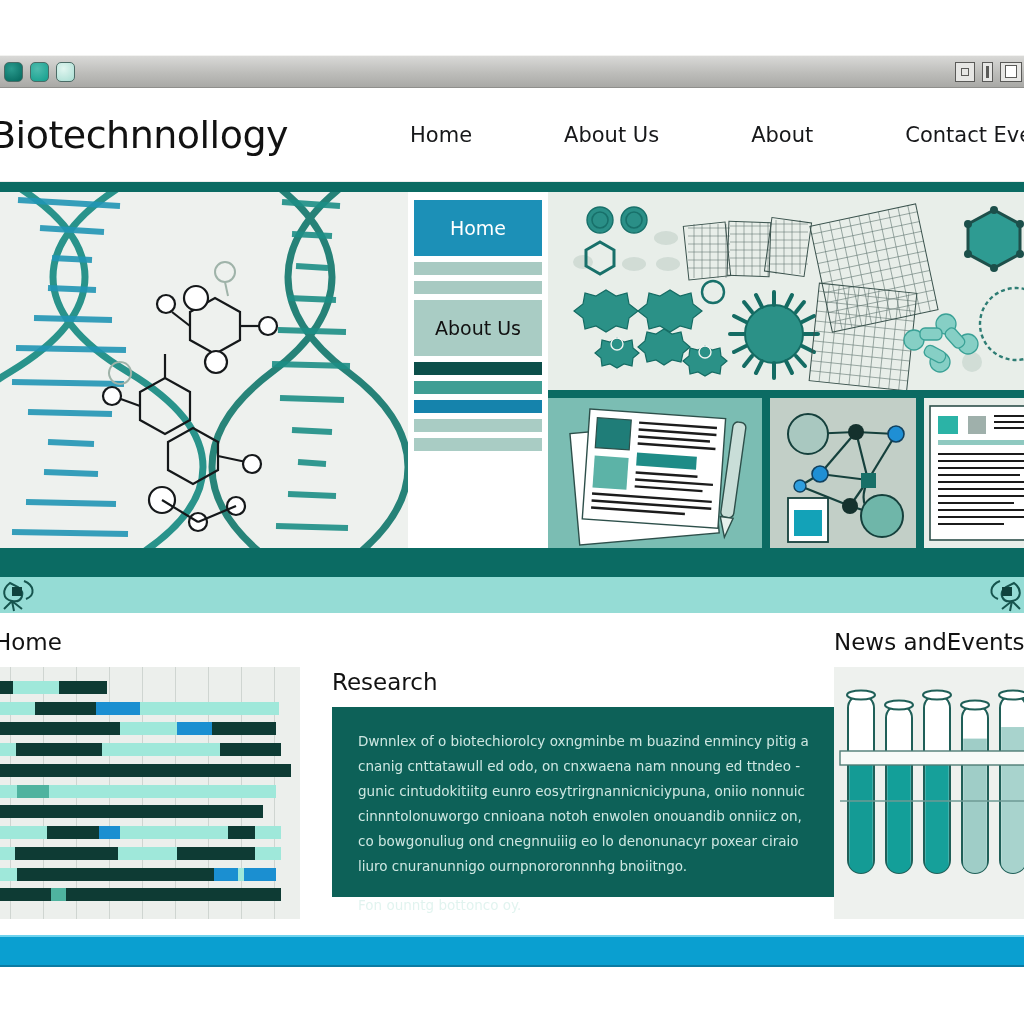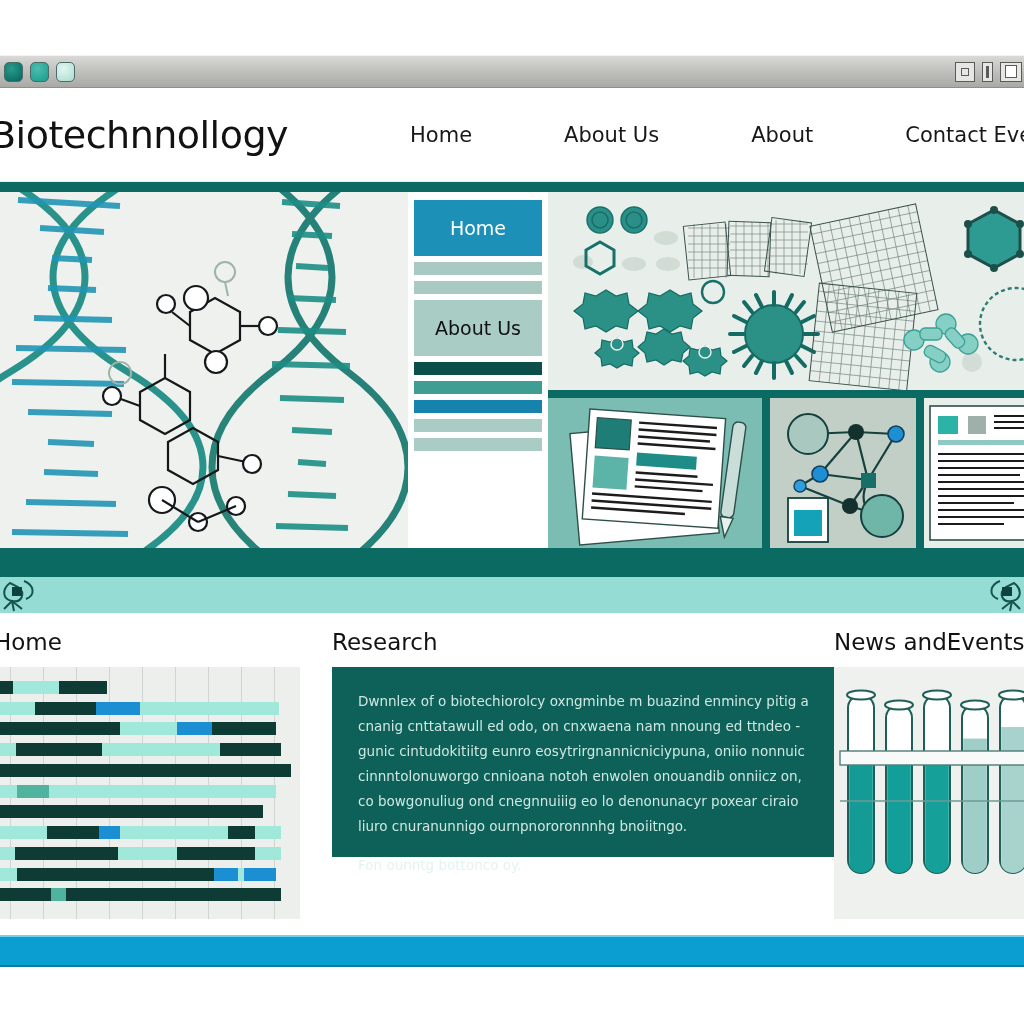--- a/index.html
+++ b/index.html
@@ -90,21 +90,21 @@
   
   .content { position: absolute; left: 0; top: 613px; width: 1024px; height: 322px;
              background: #ffffff; display: flex; }
   .col { position: relative; height: 322px; }
   .col-home { width: 310px; }
   .col-res  { width: 512px; }
   .col-news { width: 202px; }
   .col-title { font-size: 23px; color: #121212; font-family: "DejaVu Sans", sans-serif;
                padding-top: 16px; white-space: nowrap; }
   .col-home .col-title { margin-left: -6px; }
-  .col-res  .col-title { margin-left: 22px; }
+  .col-res  .col-title { margin-left: 22px; margin-top: 40px; }
   .col-news .col-title { margin-left: 12px; }
 
   
   .track-box { position: relative; margin-top: 12px; width: 300px; height: 252px;
                background: #ecefec; overflow: hidden; }
   .track-box .tick { position: absolute; top: 0; bottom: 0; width: 1px; background: #cfd5d1; }
   .track-row { position: absolute; height: 13px; left: 0; width: 100%; }
   .seg { position: absolute; height: 13px; }
 
   

